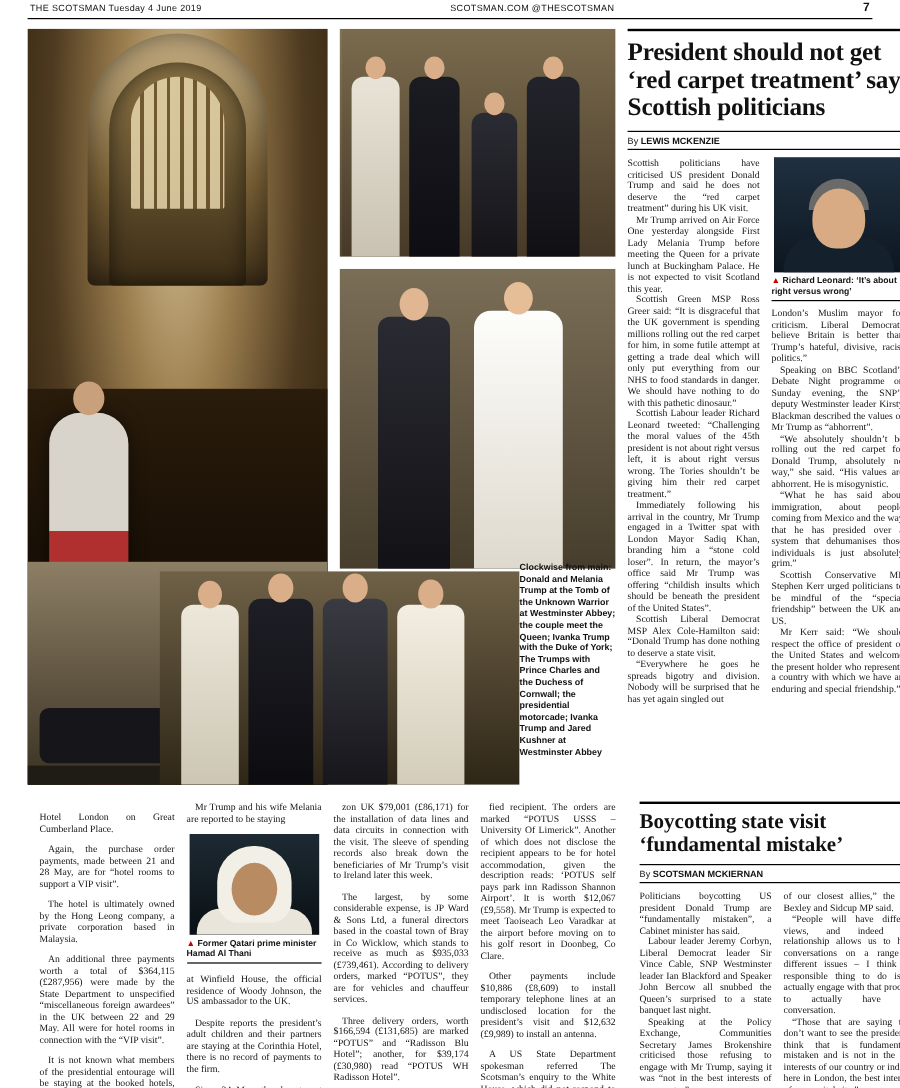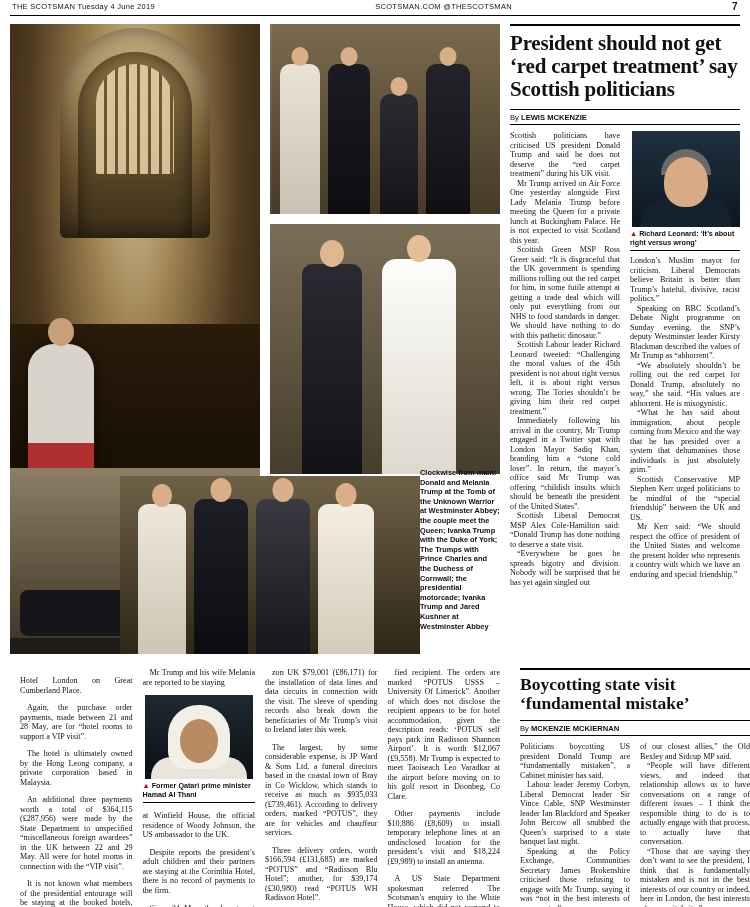--- a/index.html
+++ b/index.html
@@ -4,21 +4,21 @@
 <style>
   * { box-sizing: border-box; }
   html, body { margin:0; padding:0; }
   body {
     width:750px; height:907px;
     background:#ffffff;
     font-family:"Liberation Serif", serif;
     color:#111;
     overflow:hidden;
   }
-  .page { position:relative; width:750px; height:907px; padding:0 10px; }
+  .page { position:relative; width:750px; height:907px; padding:0 23px; }
 
   
   .masthead {
     height:16px; border-bottom:1px solid #000;
     display:flex; align-items:center; justify-content:space-between;
     font-family:"Liberation Sans", sans-serif;
     font-size:7.5px; letter-spacing:0.3px; color:#111;
     padding:0 2px 2px 2px;
   }
   .masthead .left { font-weight:400; }
@@ -334,31 +334,31 @@
           </div>
 
           <p class="body">at Winfield House, the official residence of Woody Johnson, the US ambassador to the UK.</p>
           <p class="body">Despite reports the president’s adult children and their partners are staying at the Corinthia Hotel, there is no record of payments to the firm.</p>
           <p class="body">Since 24 May, the department has also paid Veri-</p>
           <p class="body">zon UK $79,001 (£86,171) for the installation of data lines and data circuits in connection with the visit. The sleeve of spending records also break down the beneficiaries of Mr Trump’s visit to Ireland later this week.</p>
           <p class="body">The largest, by some considerable expense, is JP Ward &amp; Sons Ltd, a funeral directors based in the coastal town of Bray in Co Wicklow, which stands to receive as much as $935,033 (£739,461). According to delivery orders, marked “POTUS”, they are for vehicles and chauffeur services.</p>
           <p class="body">Three delivery orders, worth $166,594 (£131,685) are marked “POTUS” and “Radisson Blu Hotel”; another, for $39,174 (£30,980) read “POTUS WH Radisson Hotel”.</p>
 
           <p class="body">fied recipient. The orders are marked “POTUS USSS – University Of Limerick”. Another of which does not disclose the recipient appears to be for hotel accommodation, given the description reads: ‘POTUS self pays park inn Radisson Shannon Airport’. It is worth $12,067 (£9,558). Mr Trump is expected to meet Taoiseach Leo Varadkar at the airport before moving on to his golf resort in Doonbeg, Co Clare.</p>
-          <p class="body">Other payments include $10,886 (£8,609) to install temporary telephone lines at an undisclosed location for the president’s visit and $18,224 (£9,989) to install an antenna.</p>
+          <p class="body">Other payments include $10,886 (£8,609) to install temporary telephone lines at an undisclosed location for the president’s visit and $12,632 (£9,989) to install an antenna.</p>
           <p class="body">A US State Department spokesman referred The Scotsman’s enquiry to the White House, which did not respond to requests for comment.</p>
 
         </div>
       </div>
 
       <div class="bottom-right">
         <h2 class="headline2">Boycotting state visit ‘fundamental mistake’</h2>
         <div class="byline">
           <span>By</span>
-          <b>MCKENZIE MCKIERNAN</b>
+          <b>SCOTSMAN MCKIERNAN</b>
         </div>
         <div class="cols2">
           <p class="body">Politicians boycotting US president Donald Trump are “fundamentally mistaken”, a Cabinet minister has said.</p>
           <p class="body">Labour leader Jeremy Corbyn, Liberal Democrat leader Sir Vince Cable, SNP Westminster leader Ian Blackford and Speaker John Bercow all snubbed the Queen’s surprised to a state banquet last night.</p>
           <p class="body">Speaking at the Policy Exchange, Communities Secretary James Brokenshire criticised those refusing to engage with Mr Trump, saying it was “not in the best interests of our country”.</p>
           <p class="body">“It’s important that we engage seriously and sensibly with one of our closest allies,” the Old Bexley and Sidcup MP said.</p>
           <p class="body">“People will have different views, and indeed that relationship allows us to have conversations on a range of different issues – I think the responsible thing to do is to actually engage with that process, to actually have that conversation.</p>
           <p class="body">“Those that are saying they don’t want to see the president, I think that is fundamentally mistaken and is not in the best interests of our country or indeed, here in London, the best interests of our capital city.”</p>
         </div>
       </div>

